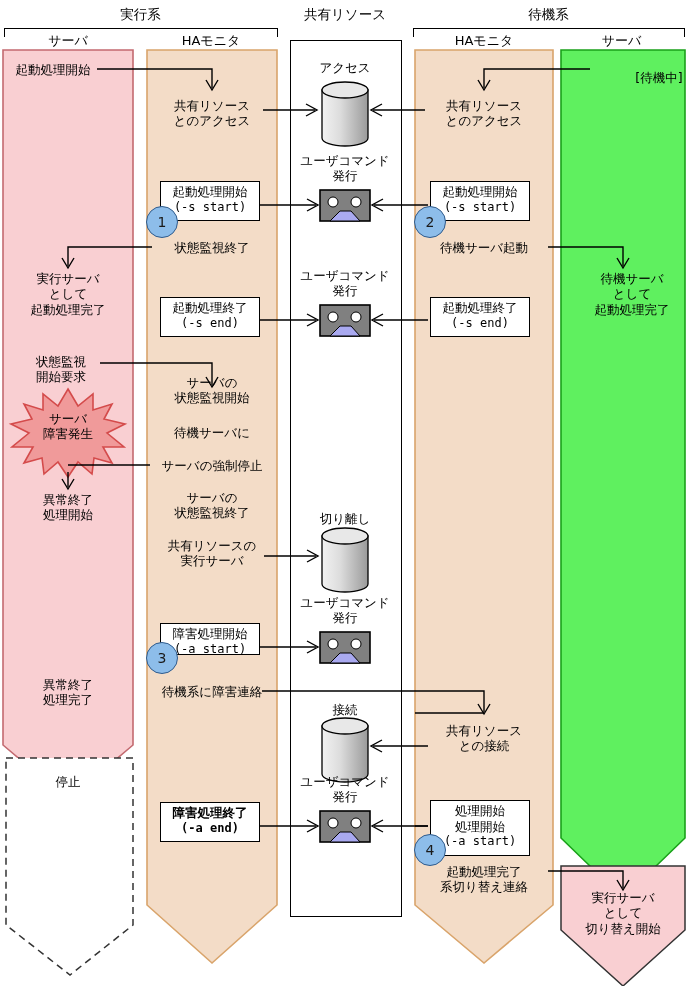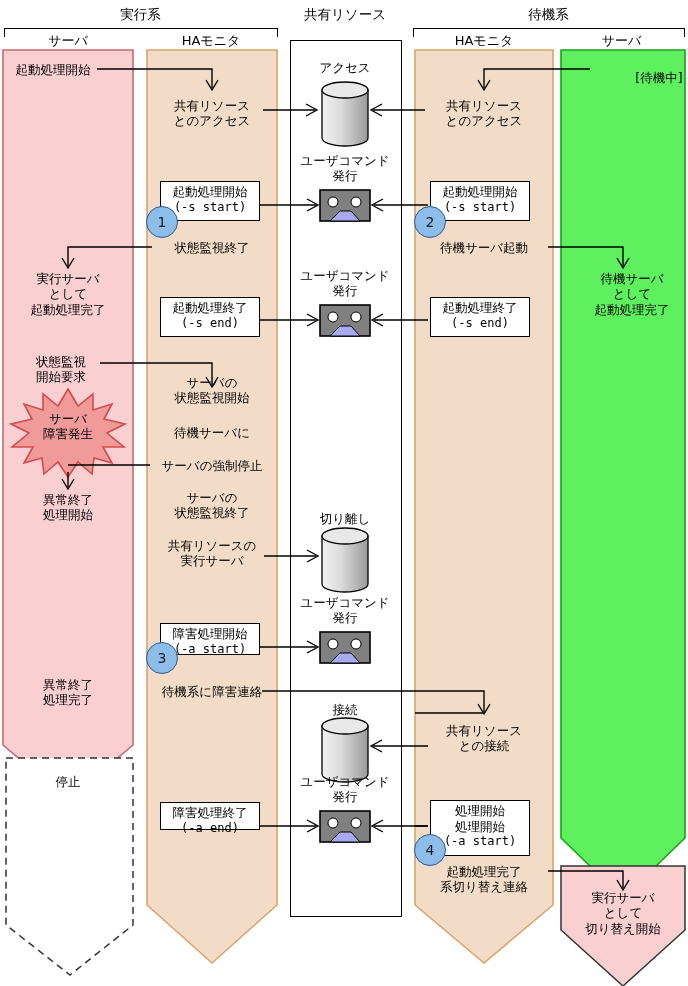--- a/index.html
+++ b/index.html
@@ -239,21 +239,21 @@
   <div>起動処理終了</div>
   <div class="l2">(-s end)</div>
 </div>
 
 <div class="cmdbox" style="left:160px;top:623px;width:100px;height:32px;">
   <div>障害処理開始</div>
   <div class="l2">(-a start)</div>
 </div>
 <div class="numcircle" style="left:146px;top:642px;">3</div>
 
-<div class="cmdbox" style="left:160px;top:802px;width:100px;height:28px;">
+<div class="cmdbox" style="left:160px;top:802px;width:100px;height:40px;font-weight:bold;">
   <div>障害処理終了</div>
   <div class="l2">(-a end)</div>
 </div>
 
 <div class="txt" style="left:420px;top:98px;width:128px;">共有リソース
 とのアクセス</div>
 <div class="txt" style="left:420px;top:240px;width:128px;">待機サーバ起動</div>
 <div class="txt" style="left:420px;top:723px;width:128px;">共有リソース
 との接続</div>
 <div class="txt" style="left:418px;top:864px;width:132px;">起動処理完了

